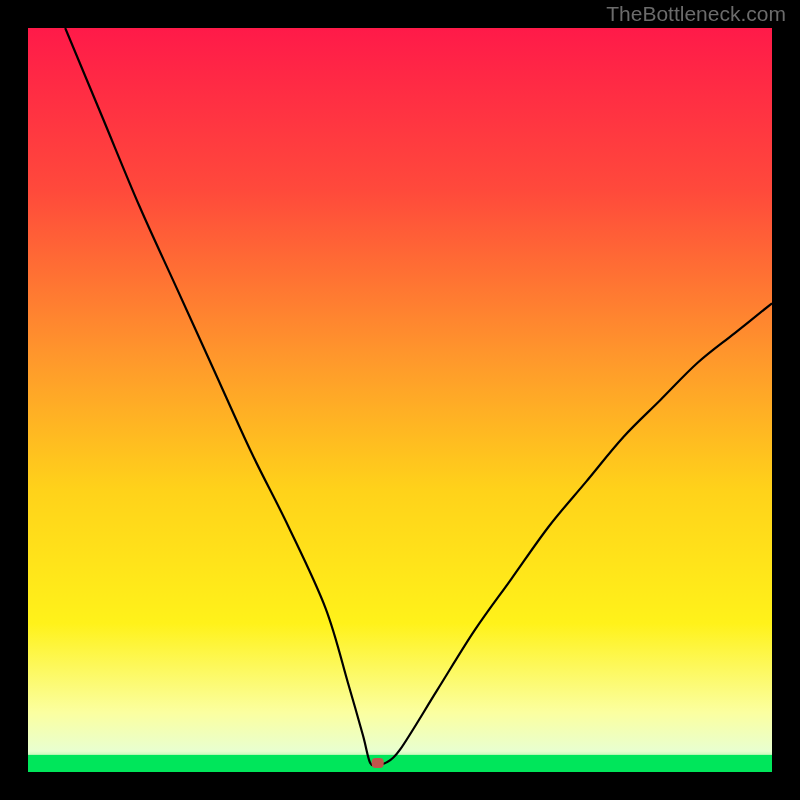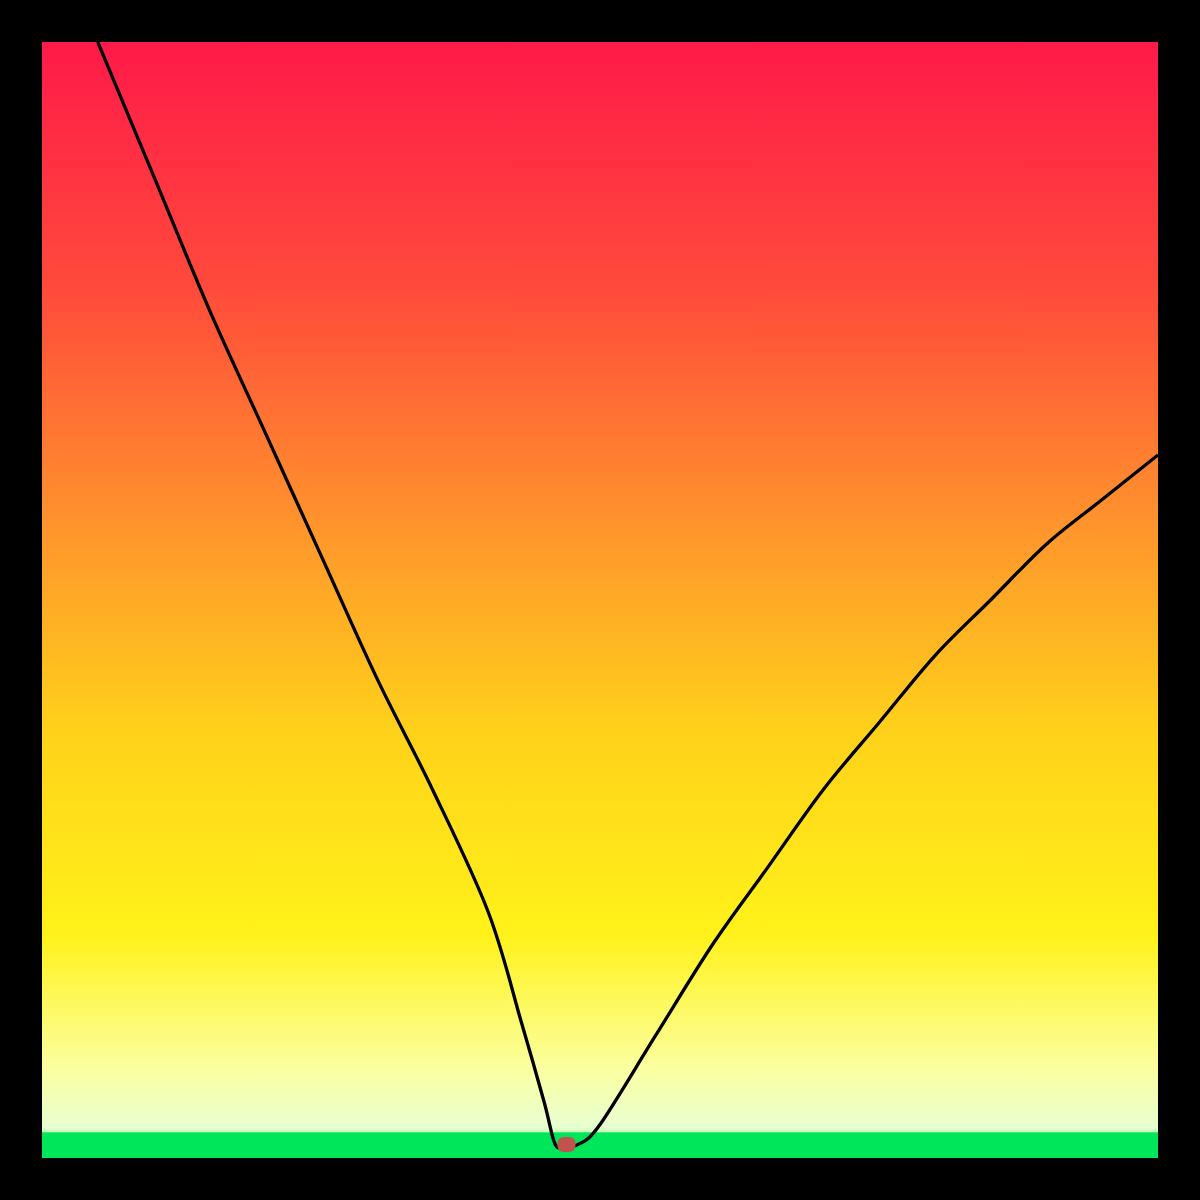--- a/index.html
+++ b/index.html
@@ -48,20 +48,21 @@
   }
   .marker {
     fill: #c0544c;
     stroke: none;
   }
 </style>
 </head>
 <body>
 
 <div class="frame">
+  <div class="watermark">TheBottleneck.com</div>
   <div class="plot-area">
     <svg viewBox="0 0 744 744">
       <defs>
         <linearGradient id="bg-grad" x1="0" y1="0" x2="0" y2="1">
             <stop offset="0%" stop-color="#ff1a49"></stop>
             <stop offset="22%" stop-color="#ff4a3b"></stop>
             <stop offset="45%" stop-color="#ff9a2b"></stop>
             <stop offset="62%" stop-color="#ffd21a"></stop>
             <stop offset="80%" stop-color="#fff21a"></stop>
             <stop offset="92%" stop-color="#fbffa0"></stop>

